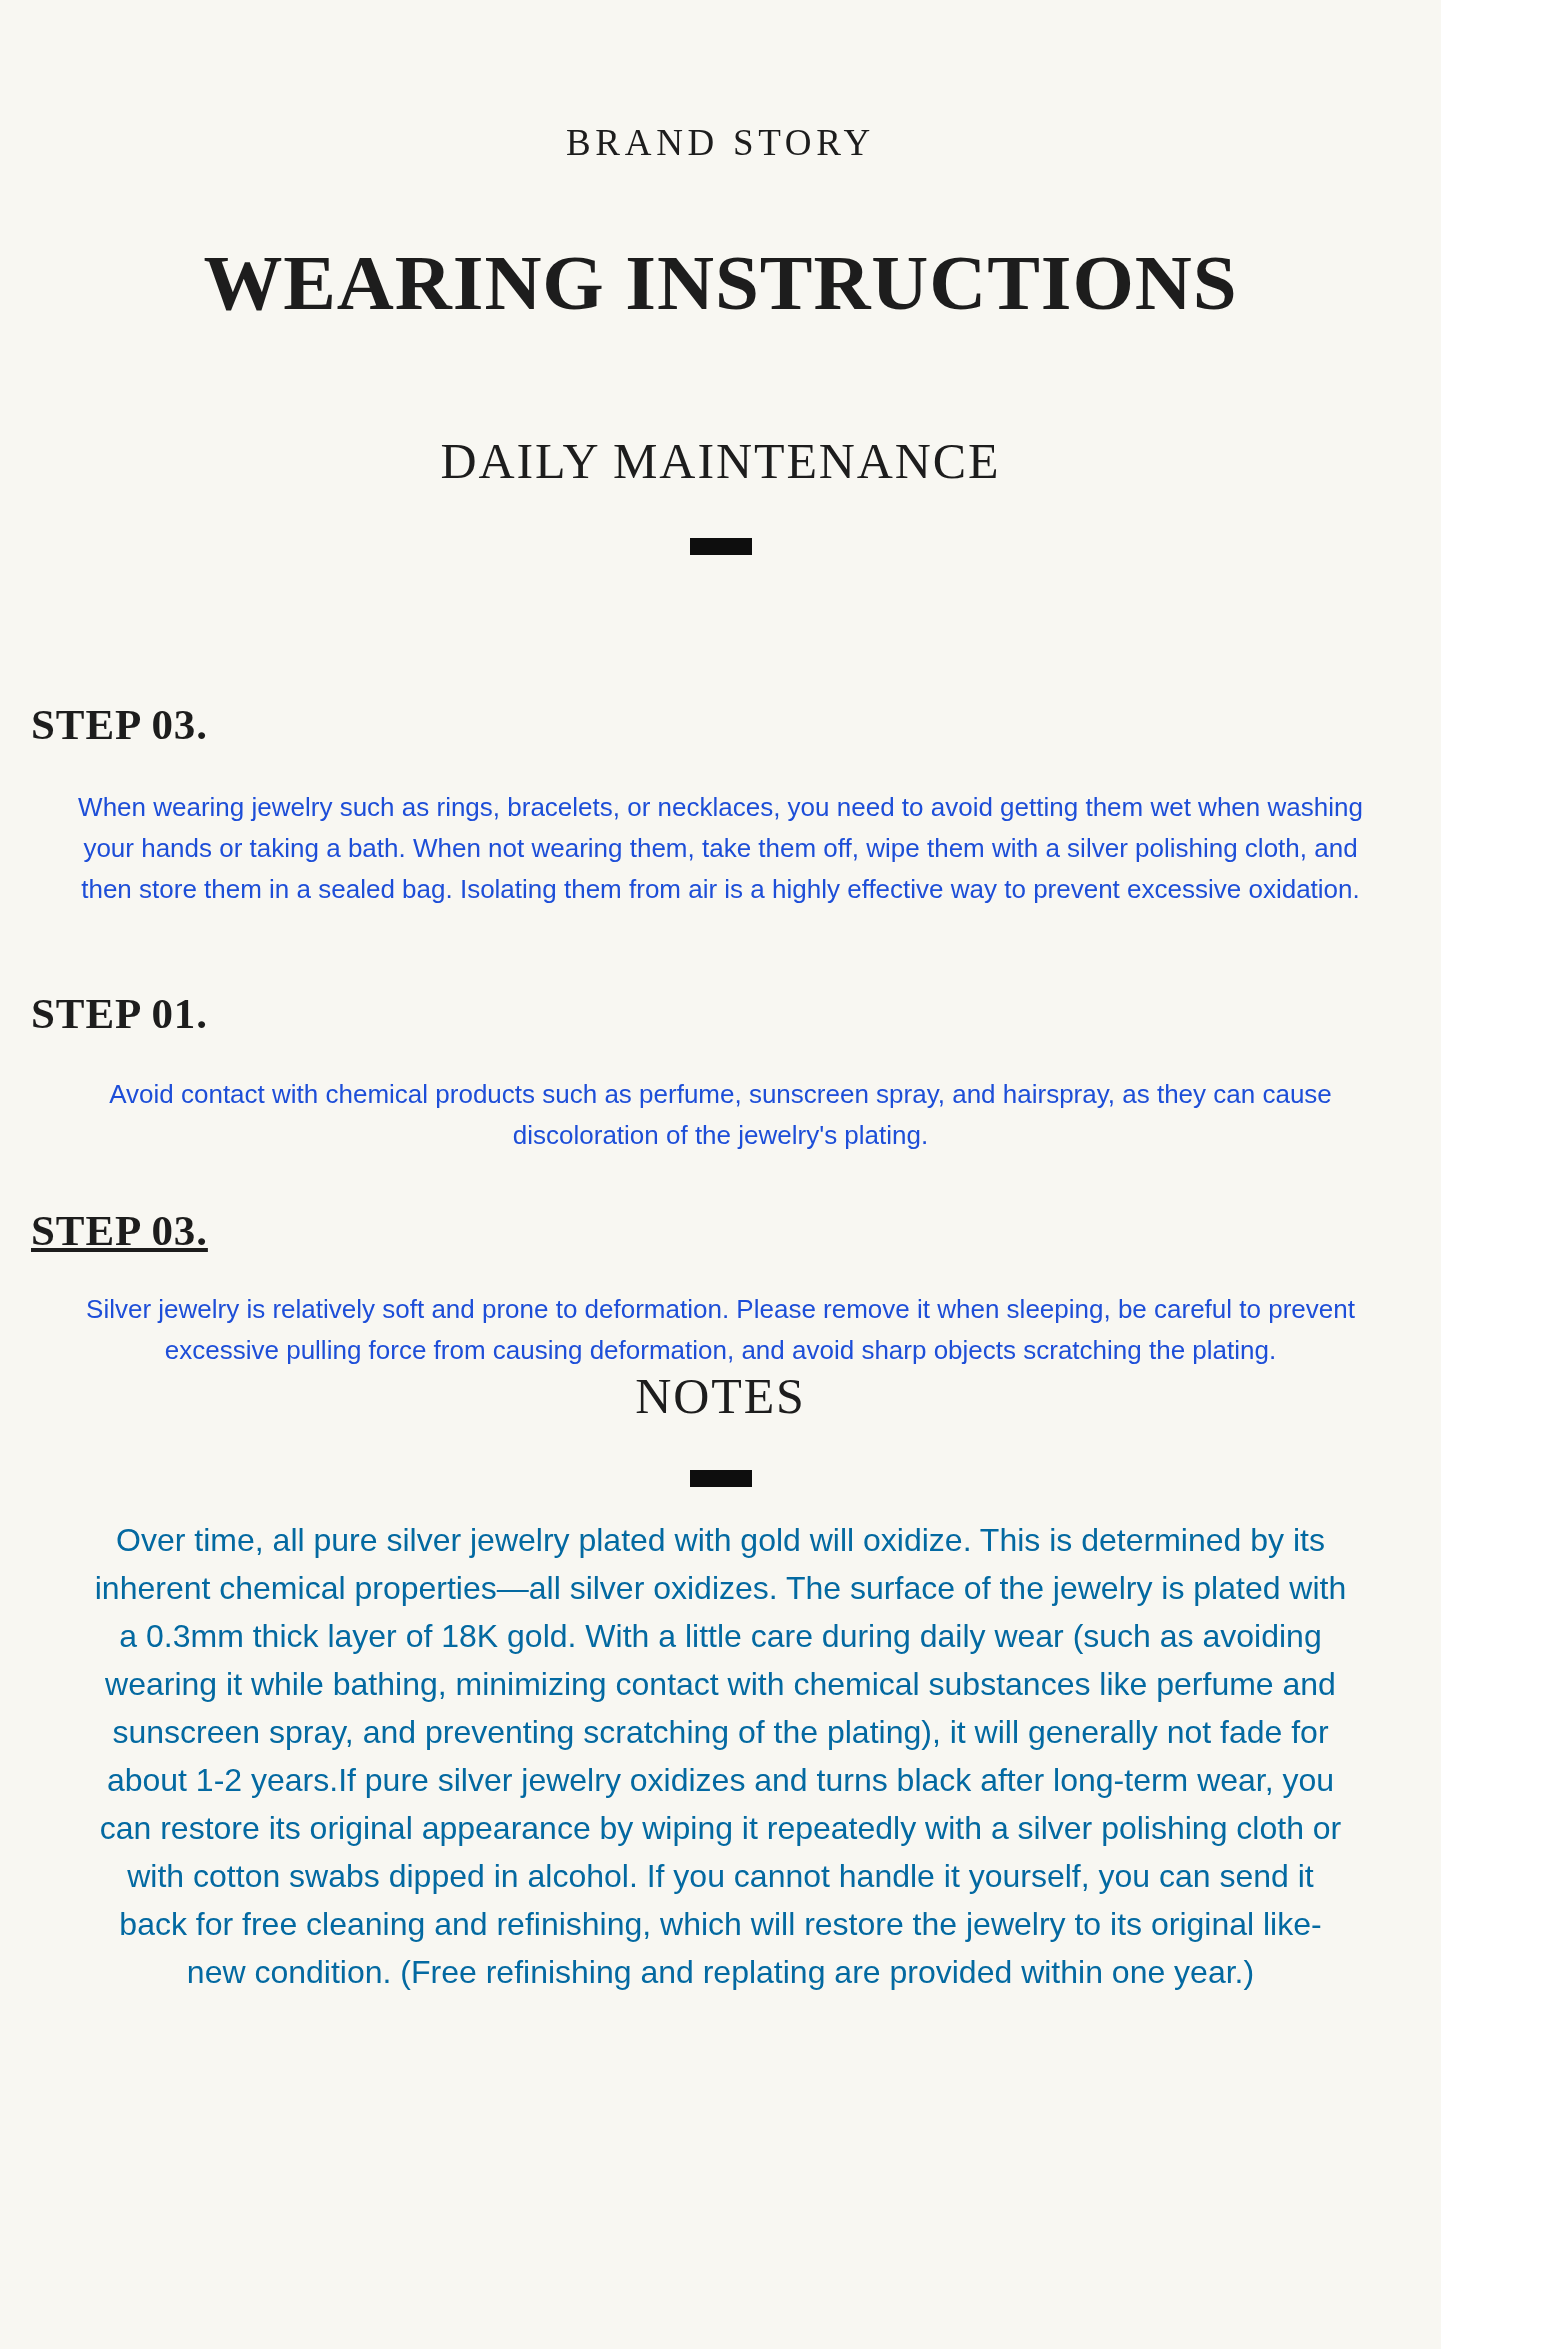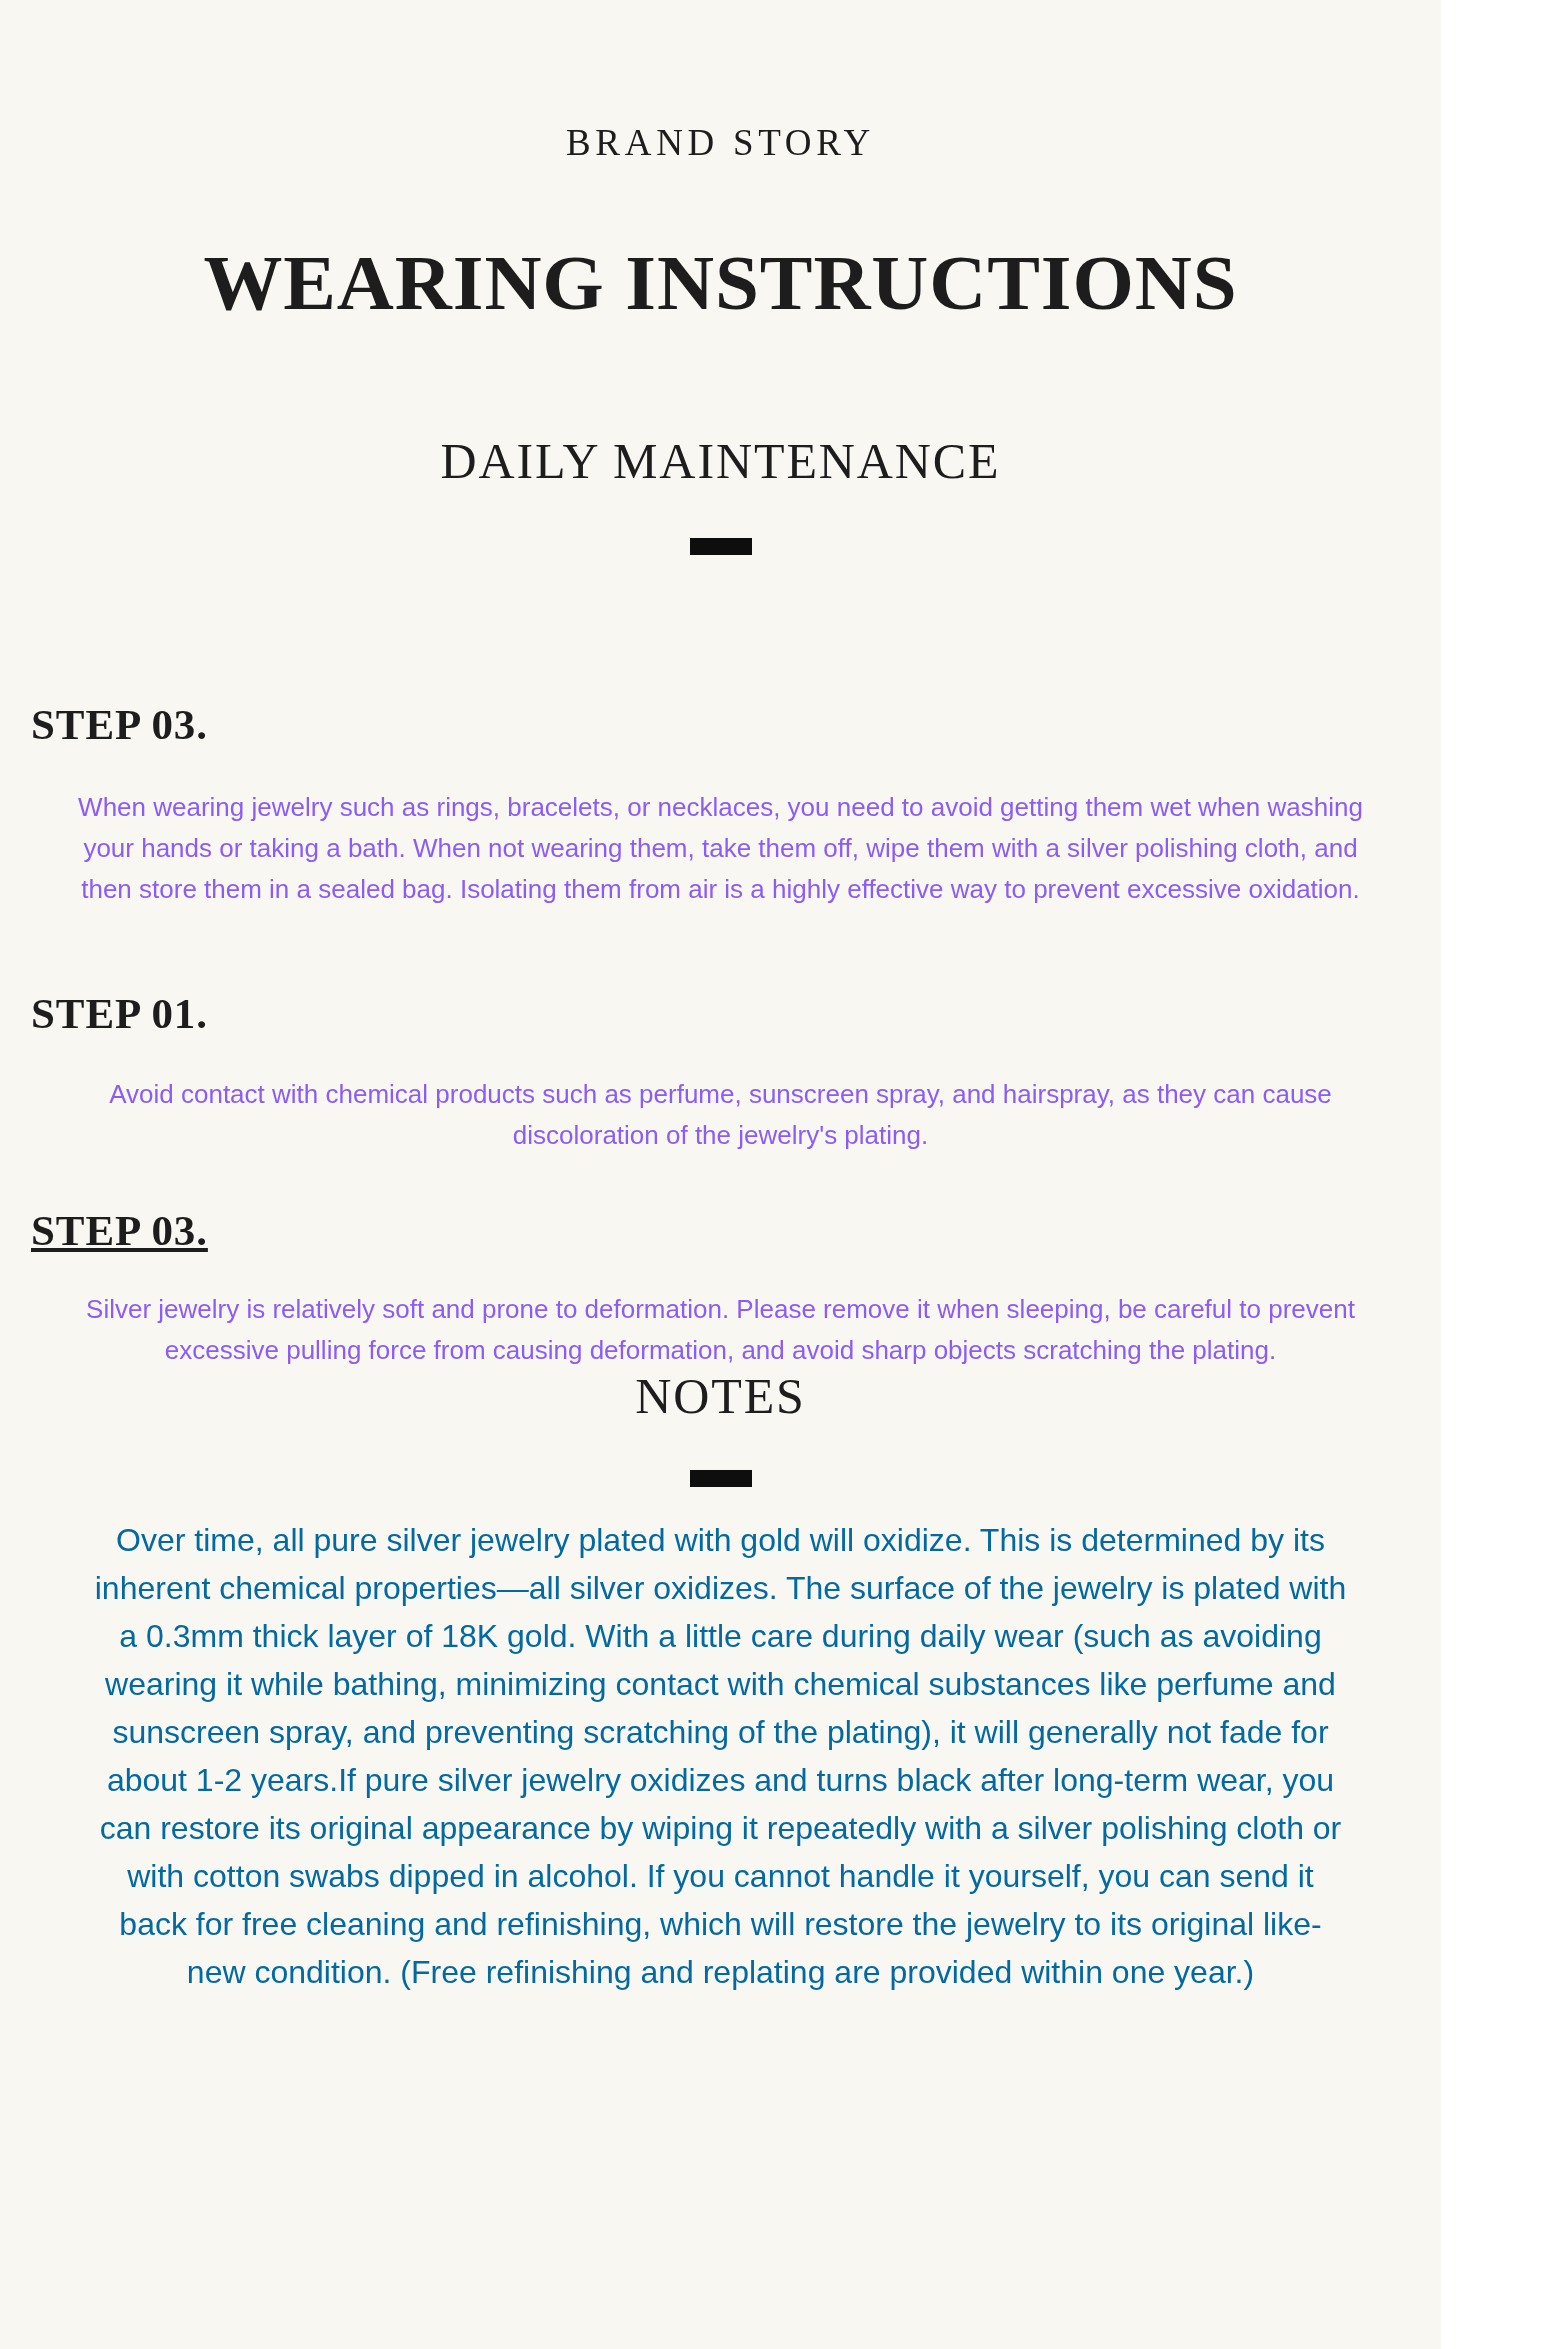--- a/index.html
+++ b/index.html
@@ -51,21 +51,21 @@
   .step-label.first  { margin-top: 148px; }
   .step-label.second { margin-top: 82px; }
   .step-label.third  { margin-top: 53px; text-decoration: underline; }
   .step-text {
     margin-top: 41px;
     padding: 0 7.5px;
     text-align: center;
     font-family: "Liberation Sans", "DejaVu Sans", sans-serif;
     font-size: 26px;
     line-height: 41px;
-    color: #8b5cf6;
+    color: #1d4ed8;
     white-space: pre-line;
   }
   .step-text.second { margin-top: 39px; }
   .step-text.third  { margin-top: 37px; }
   .notes-heading {
     text-align: center;
     font-size: 50px;
     letter-spacing: 1.9px;
     line-height: 1;
   }

